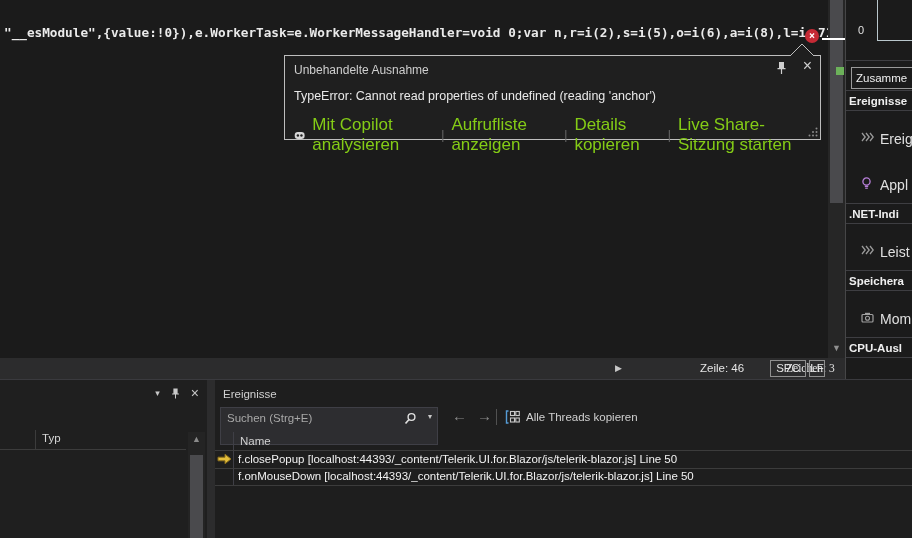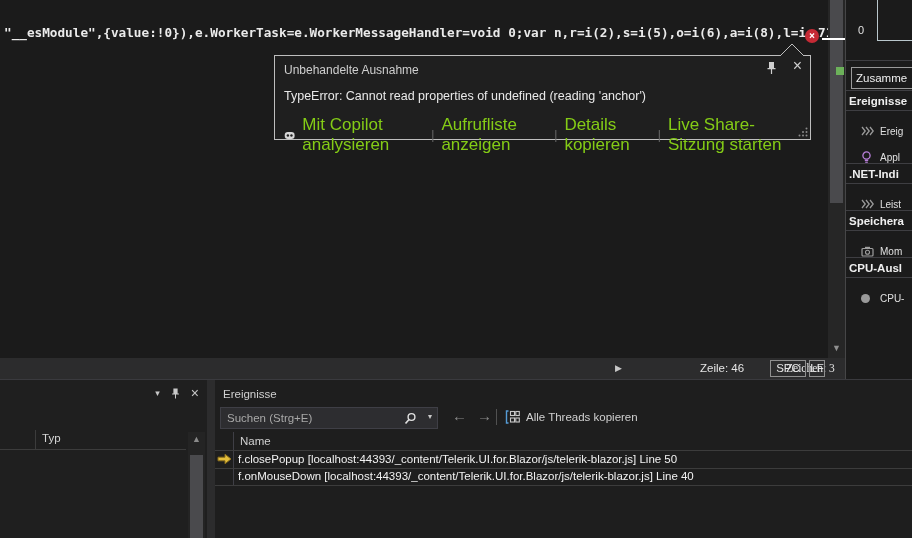--- a/index.html
+++ b/index.html
@@ -16,21 +16,21 @@
                background:#c52a35; color:#fff; font-size:10px; line-height:14px;
                text-align:center; vertical-align:-2px; margin:0 -1px; font-weight:bold; }
   
   #vscroll { left:828px; top:0; width:17px; height:358px; background:#262626; }
   #vscroll-thumb { left:2px; top:0; width:13px; height:203px; background:#4a4a4d; }
   #caret-mark { left:-6px; top:38px; width:24px; height:2px; background:#ffffff; }
   #change-mark { left:8px; top:67px; width:8px; height:8px; background:#6cb15a; }
   #vscroll-down { left:0; width:17px; top:343px; color:#909090; font-size:9px; text-align:center; }
 
   
-  #popup { left:274px; top:55px; width:537px; height:85px; background:#1f1f1f;
+  #popup { left:284px; top:55px; width:537px; height:85px; background:#1f1f1f;
            border:1px solid #bebebe; z-index:5;padding-left:18px; }
   #popup-callout { left:505px; top:-12px; width:24px; height:12px; z-index:6; }
   #popup-title { left:9px; top:7px; font-size:12px; color:#cfcfcf; }
   #popup-pin { right:32px; top:5px; width:13px; height:14px; }
   #popup-close { right:8px; top:2px; color:#cfcfcf; font-size:16px; line-height:16px; }
   #popup-msg { left:9px; top:33px; font-size:12.5px; color:#e9e9e9; }
   #popup-actions { left:9px; top:59px; display:flex; align-items:center; gap:7px; }
   .plink { color:#84cc16; font-size:17px; cursor:pointer; }
   .psep { color:#6a6a6a; font-size:12px; }
   #popup-grip { right:2px; bottom:2px; }
@@ -42,22 +42,22 @@
   #diag-axis-v { left:31px; top:0; width:1px; height:41px; background:#b9c7cc; }
   #diag-axis-h { left:31px; top:40px; right:0; height:1px; background:#b9c7cc; }
   #diag-sep { left:0; top:60px; right:0; height:1px; background:#3e3e42; }
   #diag-tab { left:5px; top:67px; right:-1px; height:22px; background:#1b1b1b;
               border:1px solid #9a9a9a; border-right:none; color:#f0f0f0;
               font-size:11.5px; line-height:20px; padding-left:4px; white-space:nowrap; }
   #diag-list { left:0; top:90px; right:0; }
   .diag-h { height:21px; line-height:21px; padding-left:3px; color:#efefef;
             font-size:11.5px; font-weight:bold; border-top:1px solid #3e3e42;
             border-bottom:1px solid #3e3e42; white-space:nowrap; overflow:hidden; }
-  .diag-i { height:26px; display:flex; align-items:flex-end; padding-left:15px;
-            color:#e0e0e0; font-size:10px; white-space:nowrap; overflow:hidden; }
+  .diag-i { height:26px; display:flex; align-items:flex-start; padding-left:15px;
+            color:#e0e0e0; font-size:14px; white-space:nowrap; overflow:hidden;margin-top:20px; }
   .diag-ico { width:15px; height:12px; margin-right:4px; flex:none; display:inline-flex;
               align-items:center; }
   .rec-dot { width:9px; height:9px; border-radius:50%; background:#9a9a9a; }
 
   
   #estatus { left:0; top:358px; width:845px; height:21px; background:#2c2c2d;
              color:#e6e6e6; font-size:11.5px; }
   #estatus-expand { left:615px; top:5px; color:#c8c8c8; font-size:9px; }
   .st-text { top:4px;margin-left:48px; }
   .st-box { top:2px; height:17px; border:1px solid #8f8f8f; text-align:center;
@@ -74,21 +74,21 @@
   #lpanel-colsep { left:35px; top:50px; width:1px; height:19px; background:#3c3c3c; }
   #lpanel-colhdr { left:42px; top:52px; color:#d6d6d6; font-size:11.5px;text-align:right; }
   #lpanel-hline { left:0; top:69px; width:186px; height:1px; background:#3c3c3c; }
   #lscroll { right:2px; top:52px; width:17px; height:106px; background:#242424; }
   #lscroll-up { left:0; top:2px; width:17px; text-align:center; color:#8a8a8a; font-size:9px; }
   #lscroll-thumb { left:2px; top:23px; width:13px; height:83px; background:#4a4a4d; }
 
   
   #cstack { left:215px; top:0; width:697px; height:158px; background:#1e1e1e; }
   #cs-title { left:8px; top:8px; color:#d0d0d0; font-size:11.5px; }
-  #cs-search { left:5px; top:27px; width:218px; height:22px; background:#2d2d30;
+  #cs-search { left:5px; top:27px; width:218px; height:38px; background:#2d2d30;
                border:1px solid #3f3f46; }
   #cs-search input { position:absolute; left:6px; top:0; width:170px; height:20px;
                background:transparent; border:none; outline:none; color:#a8a8a8;
                font-size:11.5px; font-family:"Liberation Sans", sans-serif; }
   #cs-search input::placeholder { color:#a8a8a8; opacity:1; }
   #cs-mag { right:20px; top:4px; }
   #cs-search-caret { right:5px; top:4px; color:#c8c8c8; font-size:8px; }
   .nav-arrow { top:27px; color:#8a8a8a; font-size:15px; }
   #cs-toolsep { left:281px; top:29px; width:1px; height:16px; background:#515151; }
   #cs-threads-icon { left:290px; top:30px; }
@@ -268,18 +268,18 @@
       <div id="cs-gutterline" class="abs"></div>
       <div id="cs-colhdr" class="abs">Name</div>
       <div class="abs cs-hline" style="top:70px;"></div>
 
       <svg id="cs-arrow" class="abs" width="15" height="12" viewBox="0 0 15 12">
         <path d="M1 4.2 h7 V1.2 l6 4.8 -6 4.8 V7.8 h-7 z" fill="#e3bd3a" stroke="#8a6e1c" stroke-width="1"></path>
       </svg>
       <div class="abs cs-row-text" style="top:73px;">f.closePopup [localhost:44393/_content/Telerik.UI.for.Blazor/js/telerik-blazor.js] Line 50</div>
       <div class="abs cs-hline" style="top:88px;"></div>
 
-      <div class="abs cs-row-text" style="top:90px;">f.onMouseDown [localhost:44393/_content/Telerik.UI.for.Blazor/js/telerik-blazor.js] Line 40</div>
+      <div class="abs cs-row-text" style="top:90px;">f.onMouseDown [localhost:44393/_content/Telerik.UI.for.Blazor/js/telerik-blazor.js] Line 50</div>
       <div class="abs cs-hline" style="top:105px;"></div>
     </div>
   </div>
 
 </div>
 
 </body></html>

